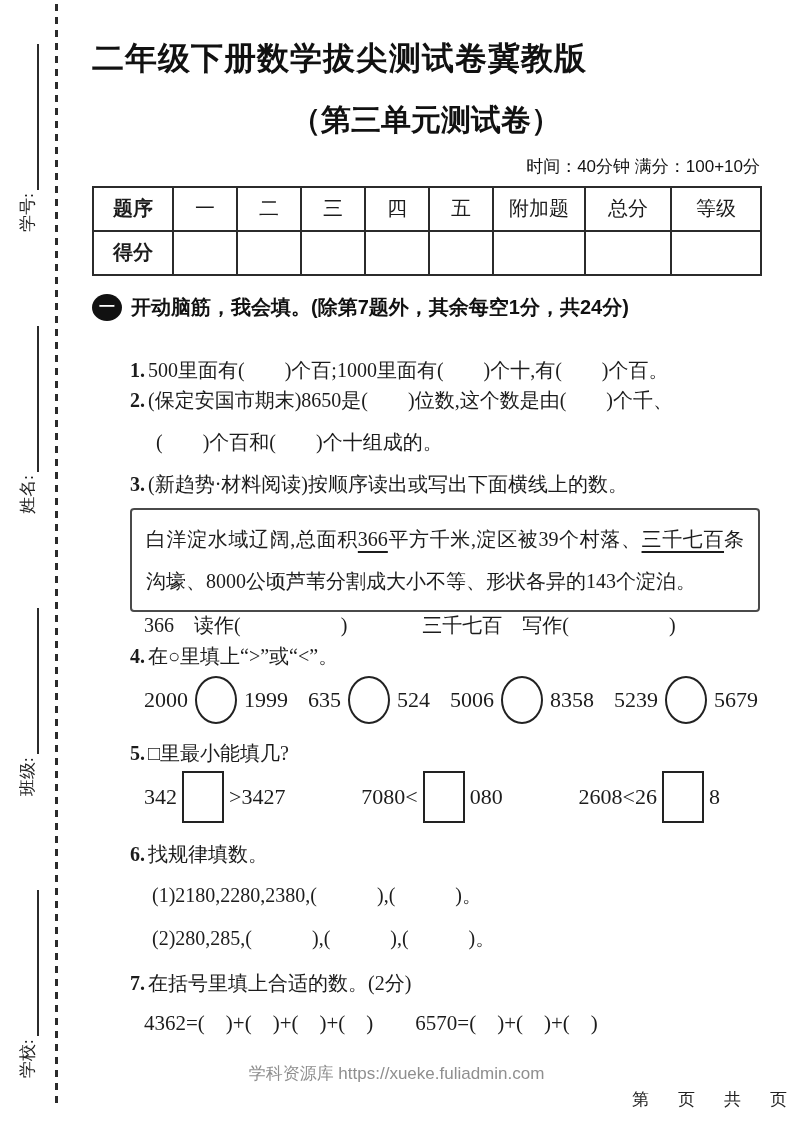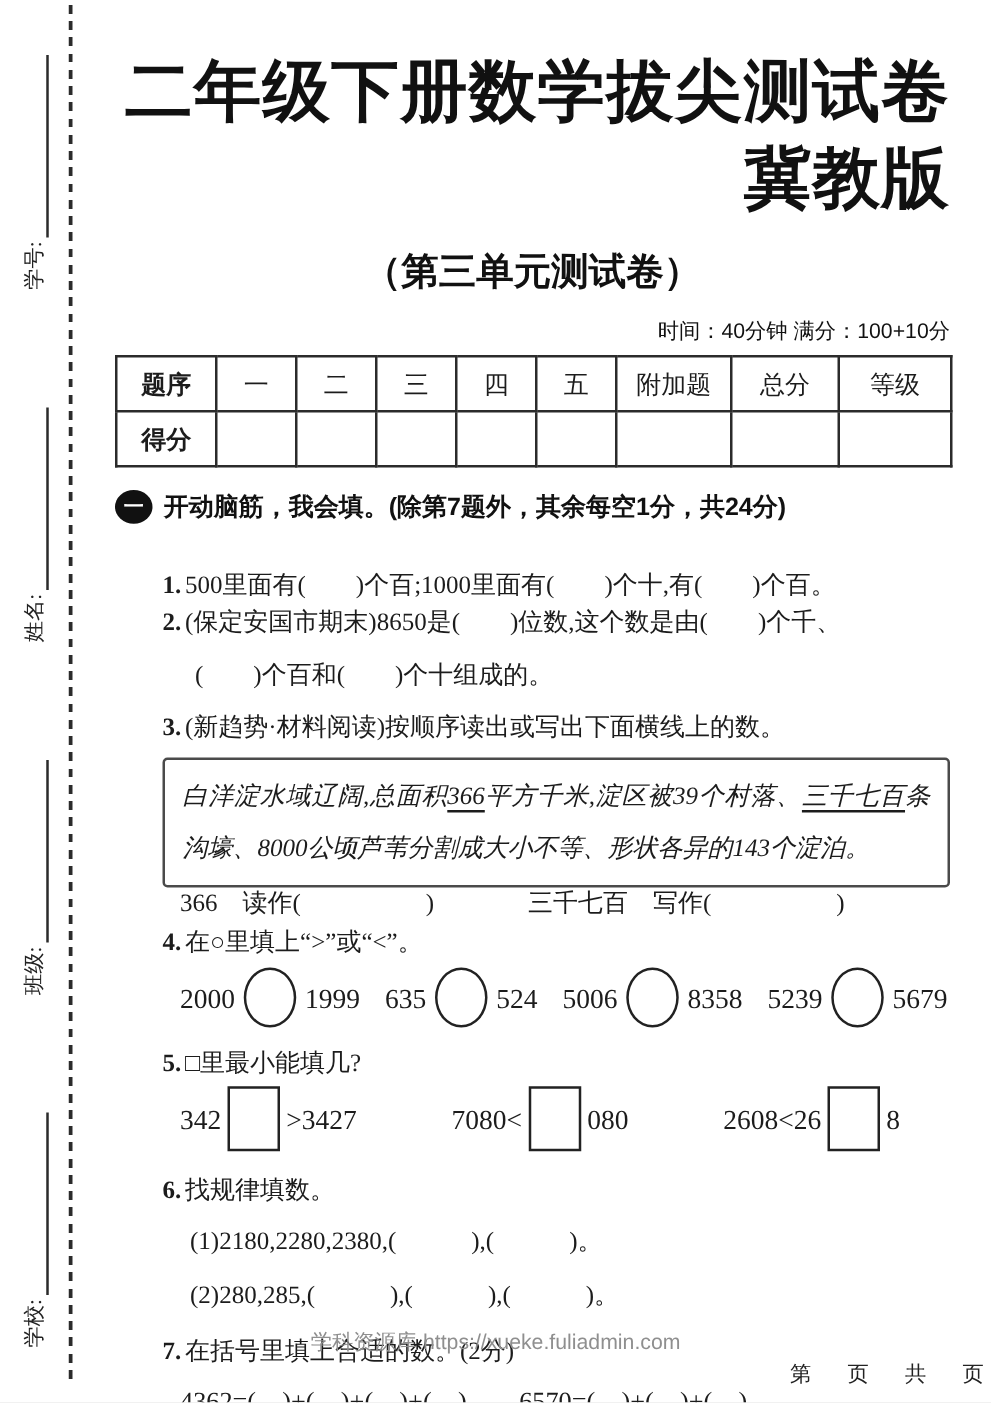--- a/index.html
+++ b/index.html
@@ -20,23 +20,23 @@
     display:flex; justify-content:space-between; align-items:center;
     box-sizing:border-box; padding:0 44px;
     font-size:17px; color:#222;
   }
   .sfield { display:flex; align-items:flex-end; }
   .sline { display:inline-block; width:146px; height:15px; border-bottom:2px solid #2b2b2b; margin-left:3px; }
 
   .main { position:absolute; left:92px; top:0; width:668px; }
 
   .title {
-    margin-top:38px; text-align:right;
+    margin-top:38px; text-align:left;
     font-family:"Liberation Sans", sans-serif; font-weight:bold;
-    font-size:54px; line-height:1.3; letter-spacing:1px; color:#111;
+    font-size:32px; line-height:1.3; letter-spacing:1px; color:#111;
   }
   .subtitle {
     margin-top:20px; text-align:center;
     font-family:"Liberation Sans", sans-serif; font-weight:bold;
     font-size:30px; line-height:1.3; color:#111;
   }
   .meta {
     margin-top:16px; text-align:right;
     font-family:"Liberation Sans", sans-serif; font-size:17px; color:#111;
   }
@@ -61,21 +61,21 @@
     font-size:16px; margin-right:9px; flex:none;
   }
 
   .questions { padding-left:38px; font-size:20px; line-height:1.35; color:#1c1c1c; }
   .qline { margin-top:3px; }
   .qn { font-weight:bold; margin-right:3px; }
   .cont { padding-left:26px; }
 
   .material-box {
     margin-top:10px; border:2px solid #4a4a4a; border-radius:4px;
-    padding:8px 14px; line-height:42px; text-align:justify;font-style:italic;
+    padding:8px 14px; line-height:42px; text-align:justify;
   }
   .u { text-decoration:underline; text-underline-offset:5px; text-decoration-thickness:2px; }
 
   .readwrite { display:flex; padding-left:14px;align-items:flex-end; }
   .readwrite .w2 { margin-left:75px; }
 
   .cmp-row {
     margin-top:6px; display:flex; align-items:center; justify-content:space-between;
     padding-left:14px; padding-right:2px; font-size:22px;
   }

